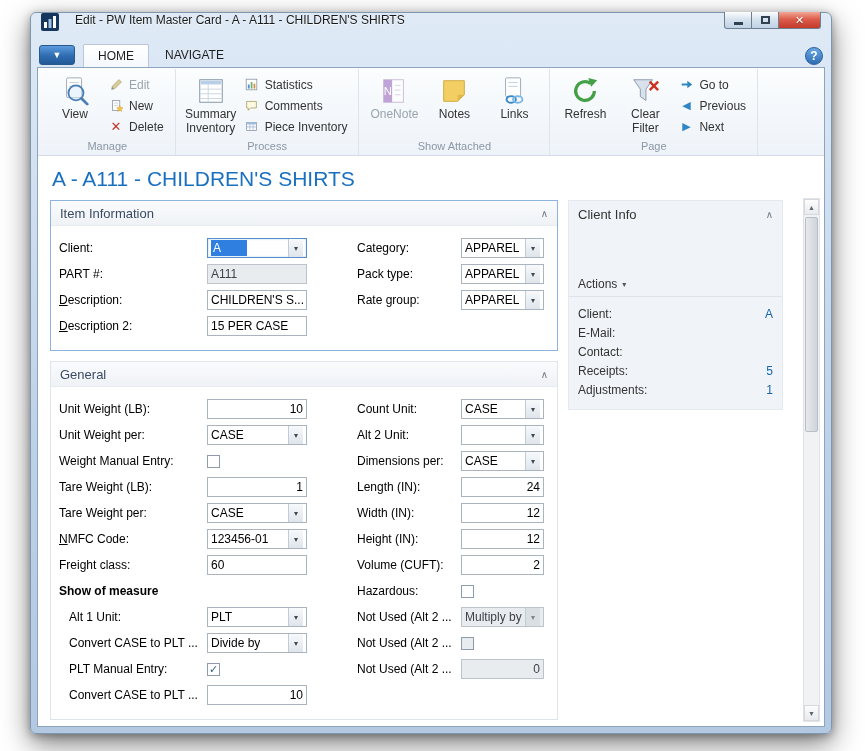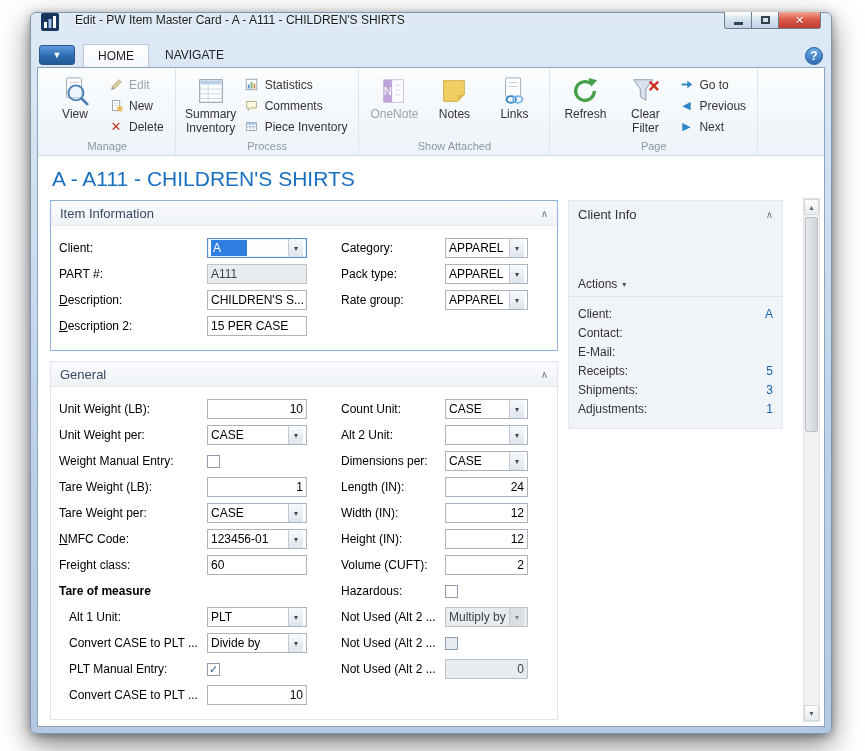--- a/index.html
+++ b/index.html
@@ -58,21 +58,21 @@
   .fasttab{ border:1px solid #dfe5ec; background:#fff; }
   .fasttab.focused{ border:1px solid #8db4dc; }
   .ft-header{ height:25px; display:flex; align-items:center; justify-content:space-between; padding:0 9px;
     background:linear-gradient(#fafbfd,#eff2f6); color:#3a4a63; font-size:13px; border-bottom:1px solid #e6ebf1; }
   .chev{ color:#6e7b89; font-size:10px; }
   .ft-body{ padding:9px 6px 11px 8px; display:flex; gap:34px; }
   .fcol{ display:flex; flex-direction:column; }
   .field-row{ display:flex; align-items:center; height:26px; }
   .field-label{ font-size:12px; color:#000; white-space:nowrap; overflow:hidden; }
   .col-l .field-label{ width:148px; } .col-l .field-ctrl{ width:100px; }
-  .col-r .field-label{ width:104px; } .col-r .field-ctrl{ width:83px; }
+  .col-r .field-label{ width:104px;margin-left:16px; } .col-r .field-ctrl{ width:83px; }
   .field-row.heading .field-label{ font-weight:bold; width:auto; }
   .field-row.indent .field-label{ padding-left:10px; }
   .field-ctrl{ flex:none; }
 
   .input{ height:20px; border:1px solid #a9b4bf; background:#fff; display:flex; align-items:center; padding:0 3px; font-size:12px; color:#000; overflow:hidden; }
   .input .val{ white-space:nowrap; overflow:hidden; }
   .input.right .val{ margin-left:auto; }
   .input.disabled{ background:#e9ecef; border-color:#bcc3ca; color:#3c4248; }
   .input.focused{ border-color:#568fcb; box-shadow:inset 0 0 2px rgba(86,143,203,.5); }
   .val.selected{ background:#2f7fe0; color:#fff; padding:1px 26px 1px 2px; }
@@ -457,21 +457,21 @@
                   </div>
                   <div class="field-row">
                     <div class="field-label">Freight class:</div>
                     <div class="field-ctrl">
                       <div class="input">
                         <span class="val">60</span>
                       </div>
                     </div>
                   </div>
                   <div class="field-row heading">
-                    <div class="field-label">Tare of measure</div>
+                    <div class="field-label">Show of measure</div>
                   </div>
                   <div class="field-row indent">
                     <div class="field-label">Alt 1 Unit:</div>
                     <div class="field-ctrl">
                       <div class="input dropdown">
                         <span class="val">PLT</span>
                         <span class="dd-btn">▾</span>
                       </div>
                     </div>
                   </div>
@@ -602,36 +602,32 @@
           <div class="fb-actions">
             <span>Actions</span>
             <span class="caret">▾</span>
           </div>
           <div class="fb-rows" id="fb-rows">
               <div class="fb-row">
                 <span class="fb-label">Client:</span>
                 <span class="fb-val link">A</span>
               </div>
               <div class="fb-row">
-                <span class="fb-label">Contact:</span>
+                <span class="fb-label">E-Mail:</span>
                 <span class="fb-val"></span>
               </div>
               <div class="fb-row">
-                <span class="fb-label">E-Mail:</span>
+                <span class="fb-label">Contact:</span>
                 <span class="fb-val"></span>
               </div>
               <div class="fb-row">
                 <span class="fb-label">Receipts:</span>
                 <span class="fb-val link">5</span>
               </div>
               <div class="fb-row">
-                <span class="fb-label">Shipments:</span>
-                <span class="fb-val link">3</span>
-              </div>
-              <div class="fb-row">
                 <span class="fb-label">Adjustments:</span>
                 <span class="fb-val link">1</span>
               </div>
             </div>
         </aside>
 
         <div class="scrollbar">
           <div class="sb-btn">▲</div>
           <div class="sb-track">
               <div class="sb-thumb"></div>

